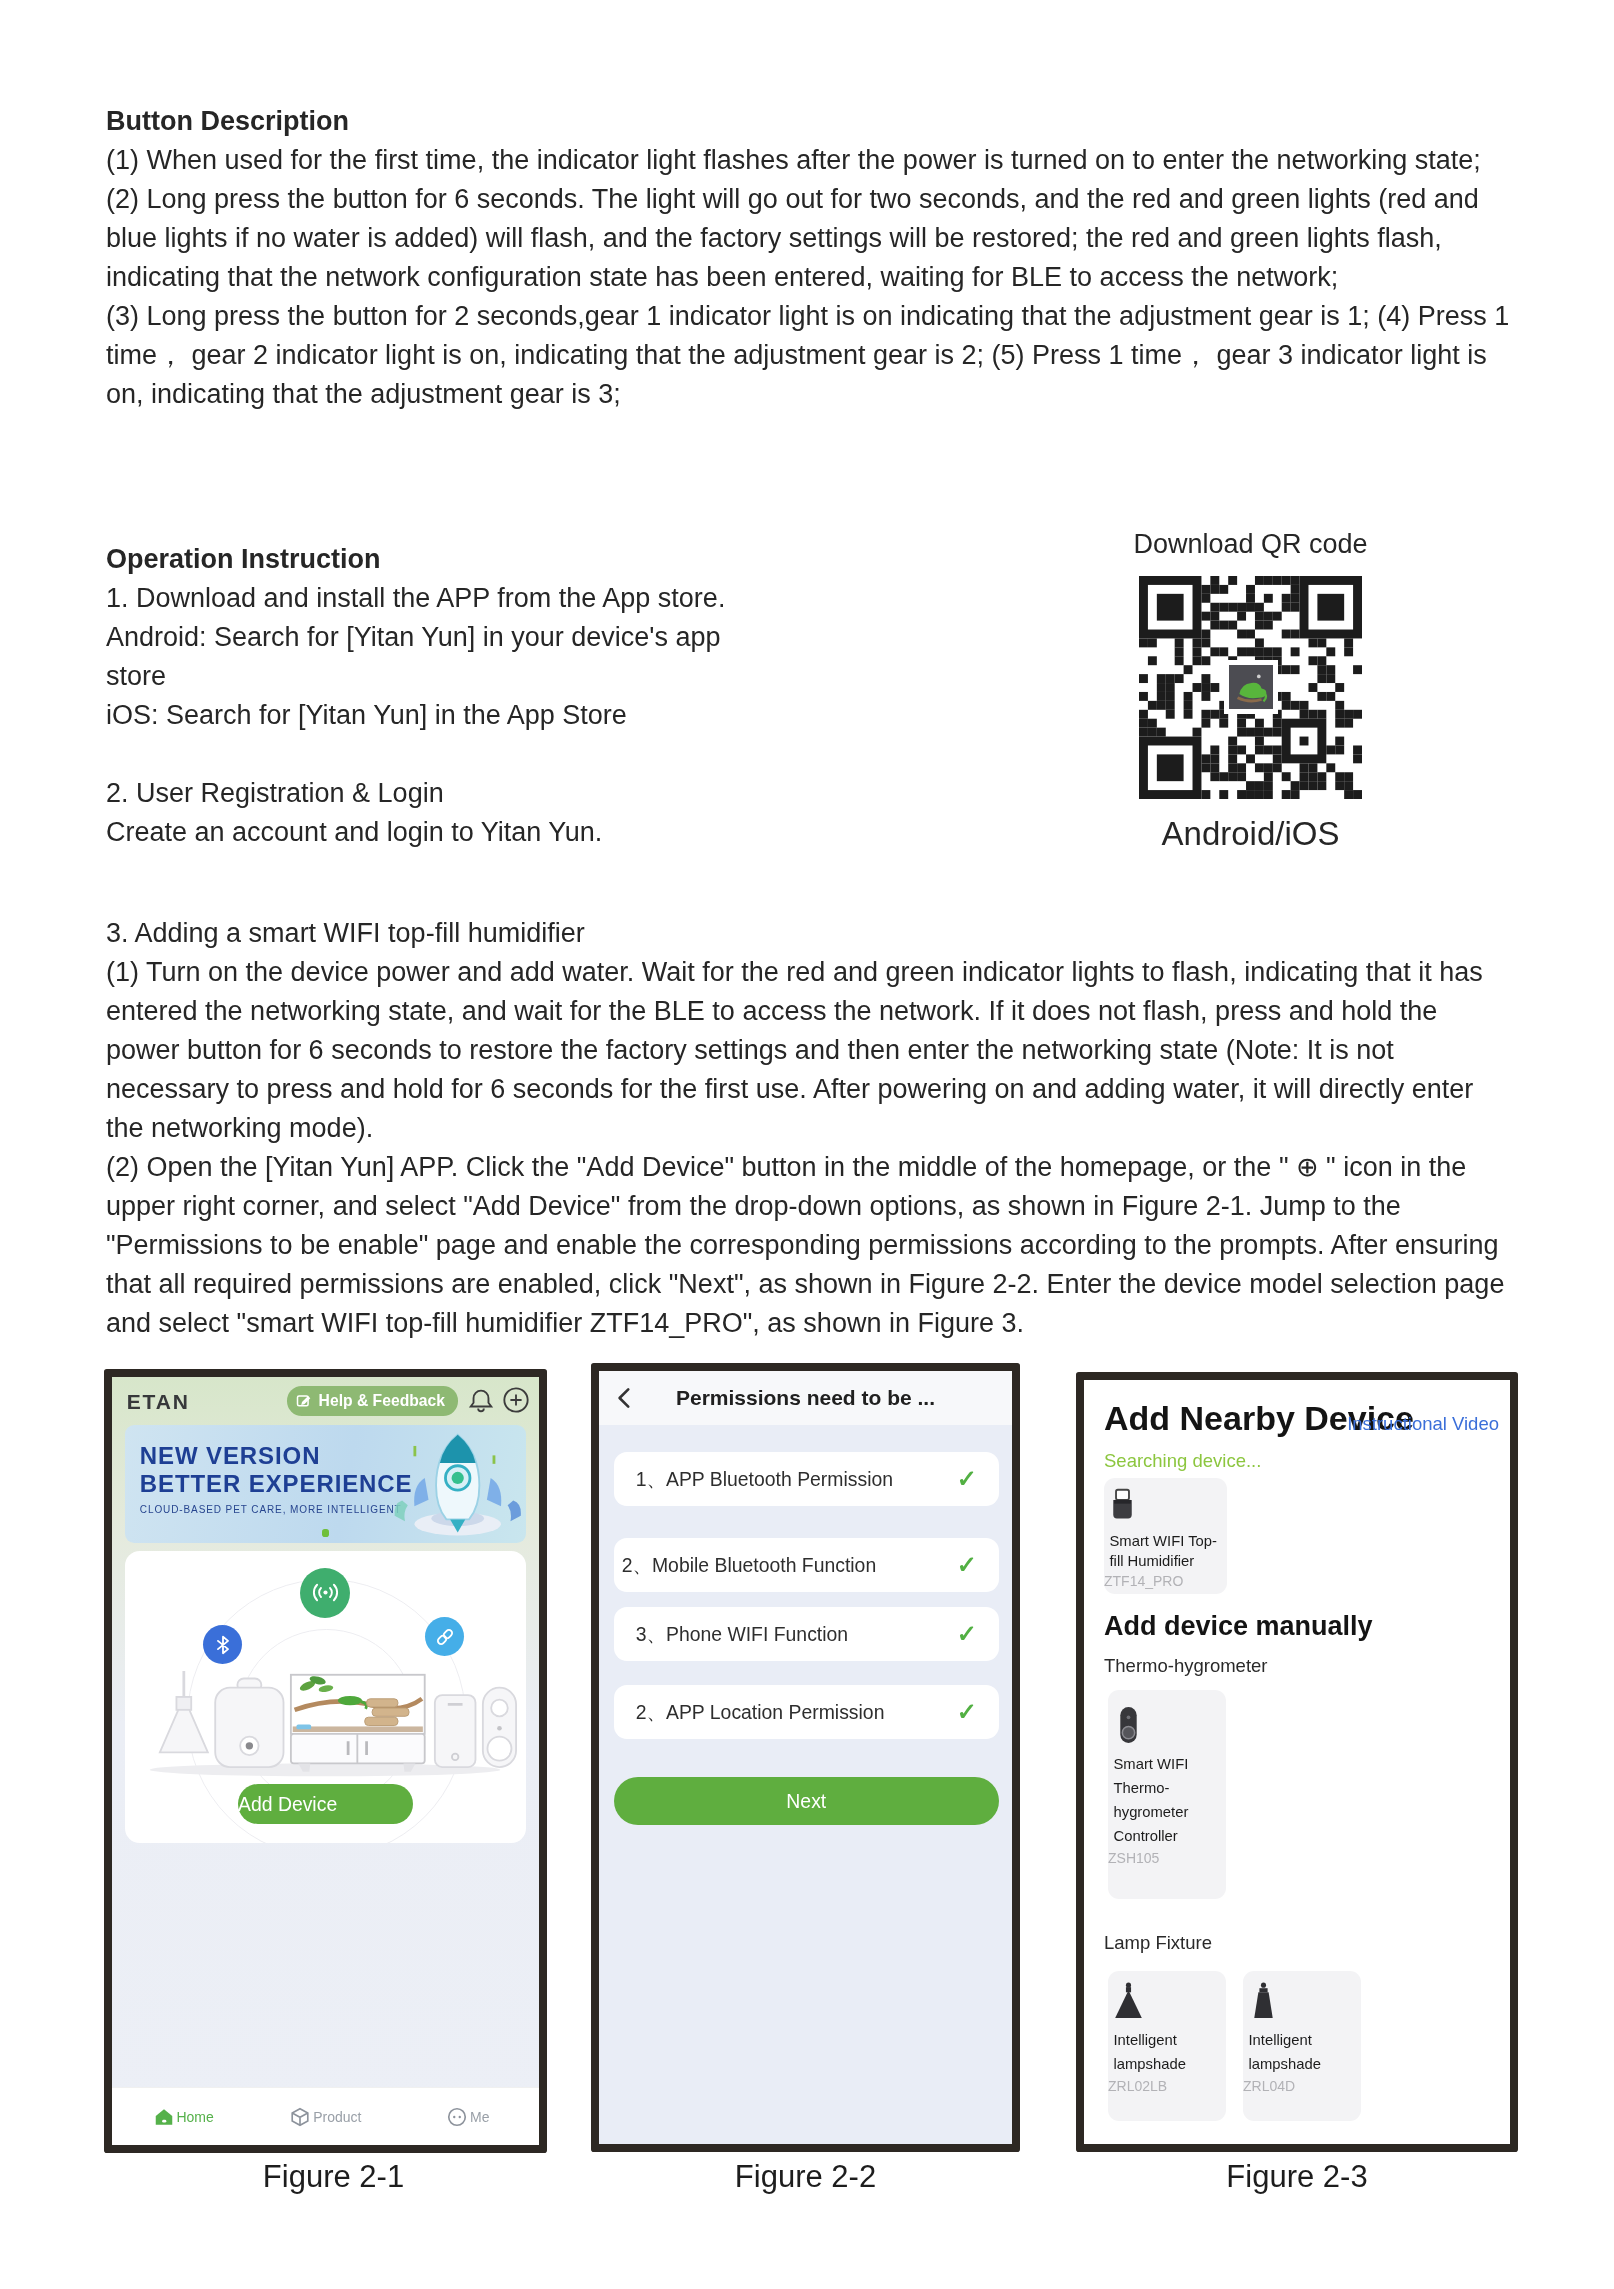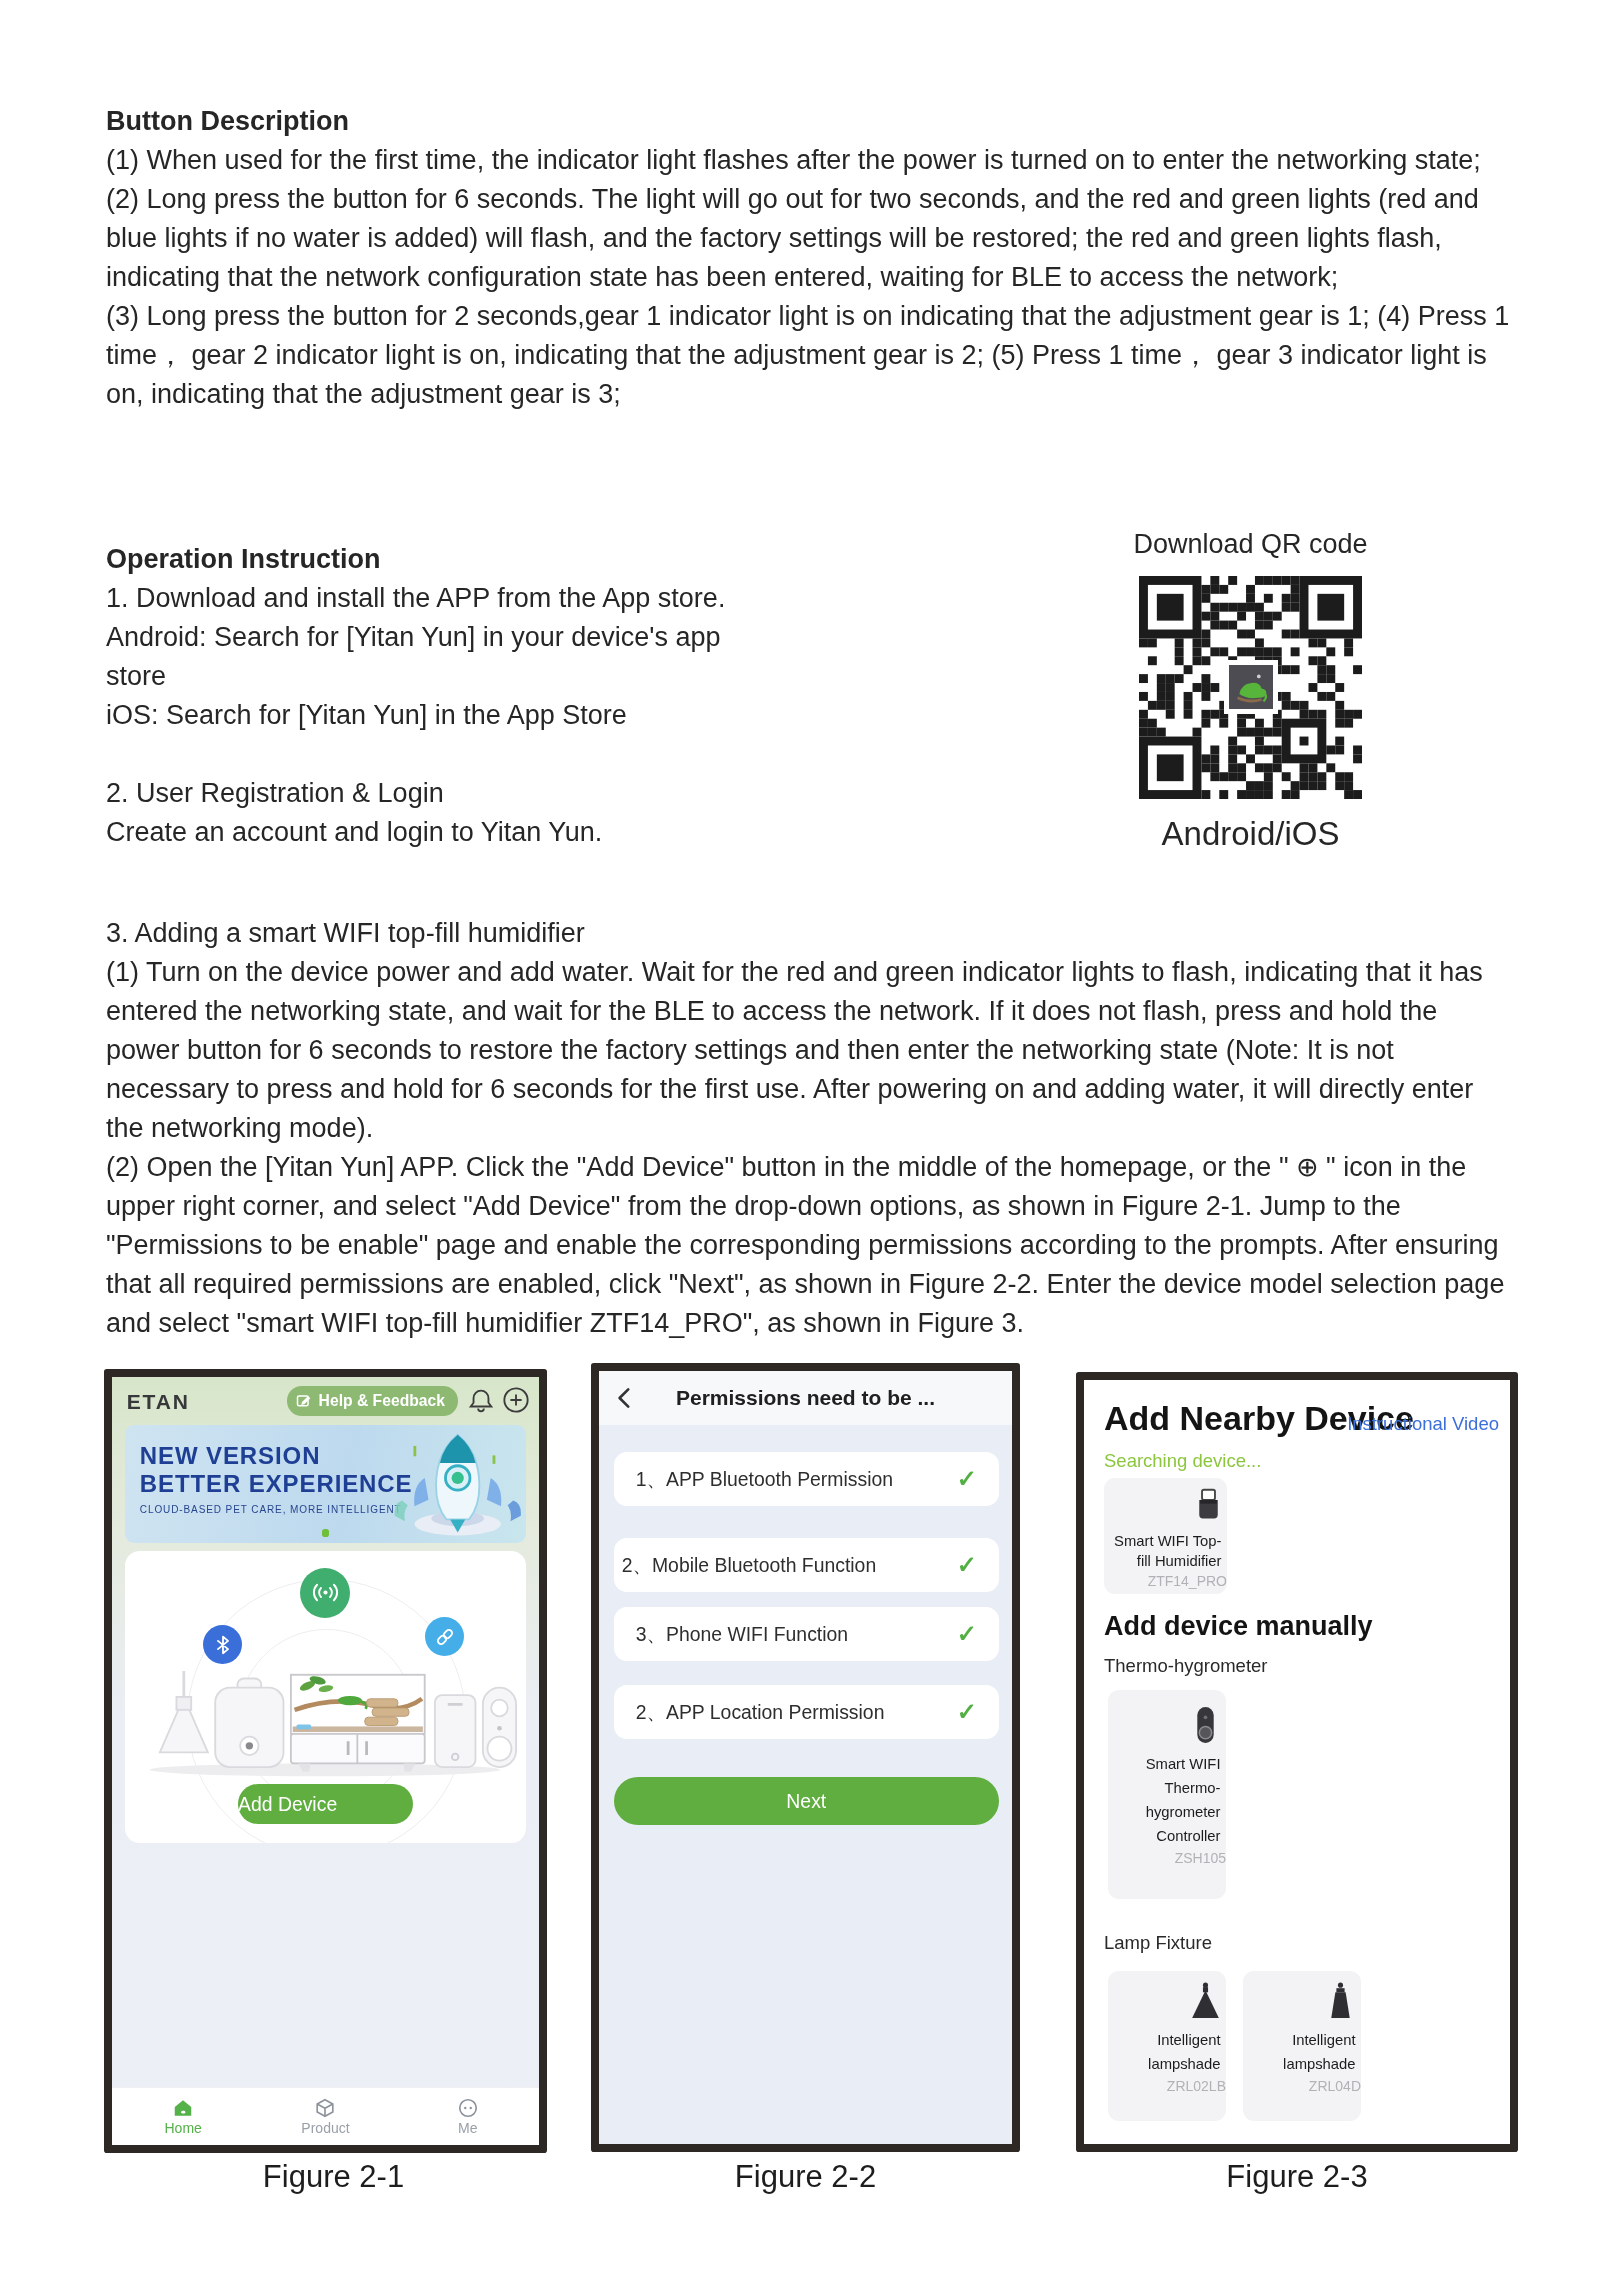--- a/index.html
+++ b/index.html
@@ -36,42 +36,42 @@
              background:linear-gradient(100deg,#cfe4f1 0%,#bdd9ee 55%,#c9e6ee 100%);}
   .p1-banner-t{position:absolute;left:14.8px;top:16.6px;font-size:24px;line-height:28px;font-weight:bold;color:#1e3f94;letter-spacing:0.9px;}
   .p1-banner-s{position:absolute;left:14.8px;top:79px;font-size:10px;letter-spacing:0.9px;color:#27458f;}
   .p1-dot{position:absolute;left:50%;bottom:6.5px;width:7.4px;height:7.4px;margin-left:-3.7px;border-radius:2.8px;background:#6fbf3a;}
   .p1-card{position:absolute;left:13px;top:174px;width:401px;height:292px;background:#fff;border-radius:14.8px;overflow:hidden;}
   .p1-arc{position:absolute;border:0.9px solid #ededf1;border-radius:50%;}
   .p1-ic{position:absolute;border-radius:50%;display:flex;align-items:center;justify-content:center;}
   .p1-add{position:absolute;left:113px;top:233px;width:175px;height:40px;border-radius:20px;background:#5fae3f;
           color:#fff;font-size:19.4px;display:flex;align-items:center;}
   .p1-nav{position:absolute;left:0;right:0;bottom:0;height:57px;background:#fff;display:flex;border-top:0.9px solid #f0f0f0;}
-  .p1-nav-item{flex:1;display:flex;flex-direction:column;align-items:center;justify-content:center;gap:1.8px;}
+  .p1-nav-item{flex:1;display:flex;align-items:center;justify-content:center;gap:1.8px;}
   .p1-nav-label{font-size:14px;color:#9aa0a8;}
   .p1-nav-label.active{color:#55b14a;}
 
   
   .p2-inner{background:#e9edf6;}
   .p2-topbar{position:absolute;left:0;right:0;top:0;height:54px;background:#f7f8fa;display:flex;align-items:center;justify-content:center;}
   .p2-title{font-size:21px;font-weight:bold;color:#202020;}
   .p2-back{position:absolute;left:13px;top:14px;width:26px;height:26px;}
   .p2-card{position:absolute;left:14.8px;width:385px;height:54px;background:#fff;border-radius:13px;
            display:flex;align-items:center;justify-content:space-between;padding:0 22px;box-sizing:border-box;}
   .p2-card-label{font-size:19.4px;color:#2e2e2e;}
   .p2-check{font-size:24px;color:#52b043;font-weight:bold;}
   .p2-next{position:absolute;left:14.8px;top:406px;width:385px;height:48px;border-radius:24px;background:#5fae3f;
            color:#fff;font-size:19.4px;display:flex;align-items:center;justify-content:center;}
 
   
   .p3-inner{background:#fff;}
   .p3-title{position:absolute;left:20px;top:18.5px;font-size:34px;font-weight:bold;color:#141414;}
   .p3-link{position:absolute;right:11px;top:33px;font-size:18.5px;color:#3b6fd9;}
   .p3-search{position:absolute;left:20px;top:70px;font-size:18.5px;color:#8cc63f;}
-  .p3-card{position:absolute;background:#f3f3f5;border-radius:11px;text-align:right;box-sizing:border-box;padding-top:9.2px;}
+  .p3-card{position:absolute;background:#f3f3f5;border-radius:11px;text-align:left;box-sizing:border-box;padding-top:9.2px;}
   .dev-name{font-size:14.8px;line-height:20px;color:#1c1c1c;margin-top:3.7px;padding:0 5.5px;}
   .dev-model{font-size:14px;color:#b2b2b6;margin-top:1.8px;}
   .p3-h2{position:absolute;left:20px;font-size:27px;font-weight:bold;color:#141414;}
   .p3-h3{position:absolute;left:20px;font-size:18.5px;color:#2a2a2a;}
 </style>
 </head>
 <body>
 
 <div class="page">
 

